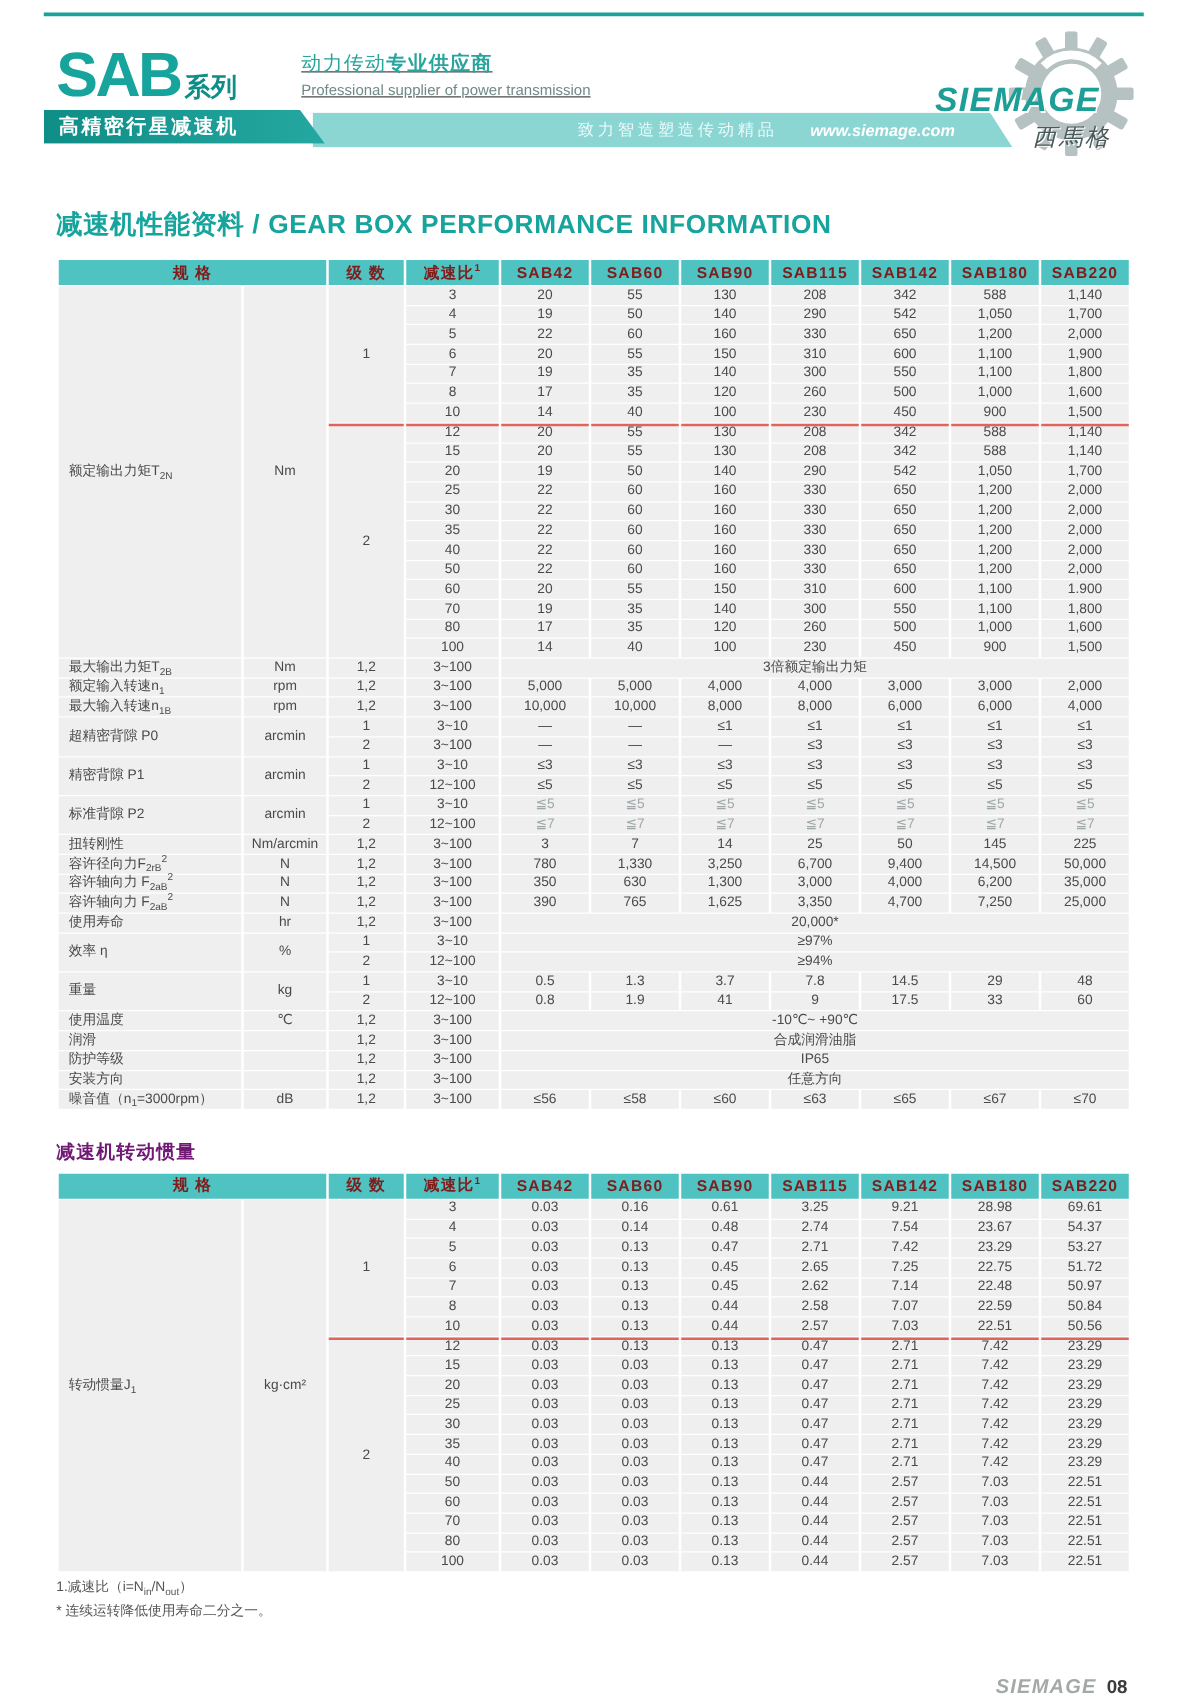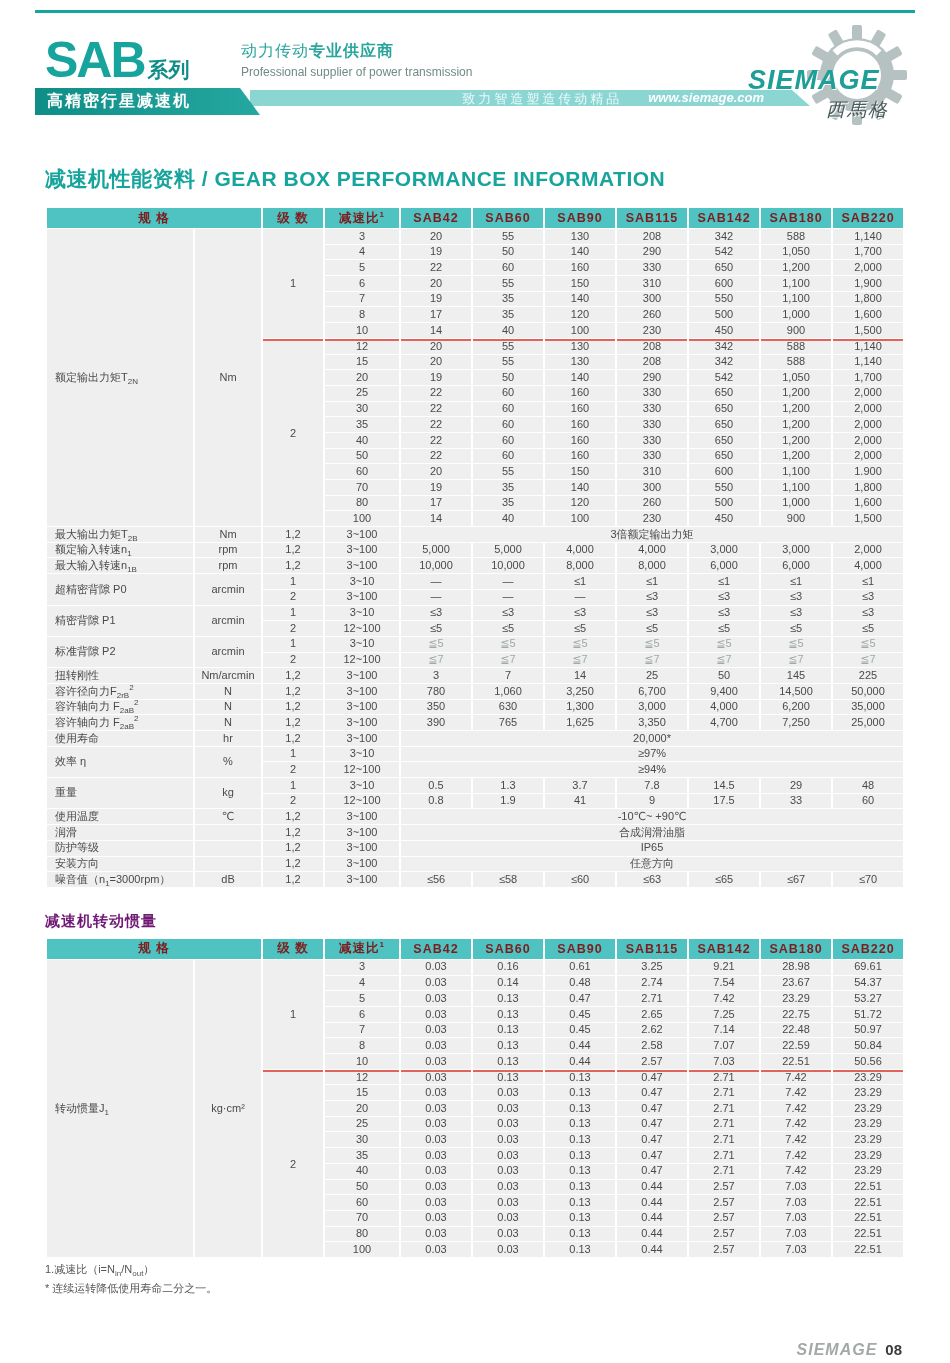--- a/index.html
+++ b/index.html
@@ -8,29 +8,29 @@
   }
   *{margin:0;box-sizing:border-box;}
   body{width:950px;height:1363px;background:#fff;font-family:"Liberation Sans","DejaVu Sans",sans-serif;color:var(--txt);overflow:hidden;}
   .page{width:950px;height:1363px;padding:0 45px;position:relative;}
   .topline{height:3px;background:var(--accent);margin:10px -10px 0 -10px;}
   
   .hdr{position:relative;height:118px;}
   .sab-logo{position:absolute;left:0;top:22px;}
   .sab-main{font-size:50px;font-weight:bold;color:var(--accent);letter-spacing:-2px;line-height:1;}
   .sab-suffix{font-size:21px;font-weight:bold;color:#0f8d87;margin-left:3px;}
-  .tagline{position:absolute;left:196px;top:28px;}
+  .tagline{position:absolute;left:196px;top:28px;text-decoration:underline;}
   .tag-cn{font-size:16px;color:#2aa59d;letter-spacing:1px;}
   .tag-cn b{font-weight:bold;}
   .tag-en{font-size:12px;color:#6f8a87;margin-top:3px;}
   .band-dark{position:absolute;left:-10px;top:75px;width:225px;height:27px;background:linear-gradient(90deg,#0f8d87,#25a8a1);
     clip-path:polygon(0 0,calc(100% - 20px) 0,100% 100%,0 100%);display:flex;align-items:center;padding-left:12px;z-index:2;}
   .band-dark span{color:#fff;font-size:16px;font-weight:bold;letter-spacing:2px;}
-  .band-light{position:absolute;left:205px;top:77px;width:560px;height:16px;background:var(--band);
-    clip-path:polygon(0 0,calc(100% - 18px) 0,100% 100%,0 100%);display:flex;align-items:flex-start;justify-content:flex-end;gap:26px;padding-right:46px;z-index:1;}
+  .band-light{position:absolute;left:205px;top:77px;width:560px;height:28px;background:var(--band);
+    clip-path:polygon(0 0,calc(100% - 18px) 0,100% 100%,0 100%);display:flex;align-items:center;justify-content:flex-end;gap:26px;padding-right:46px;z-index:1;}
   .band-slogan{color:#eafafa;font-size:13px;letter-spacing:3px;}
   .band-url{color:#fff;font-size:13px;font-weight:bold;font-style:italic;}
   .logo{position:absolute;right:-8px;top:12px;width:165px;height:104px;}
   .logo svg{position:absolute;right:6px;top:0;}
   .logo .brand{position:absolute;left:0px;top:40px;font-size:27px;font-weight:bold;font-style:italic;color:#1d9e96;letter-spacing:1px;text-shadow:1px 1px 0 #fff;}
   .logo .brand-cn{position:absolute;left:78px;top:72px;font-size:19px;font-style:italic;color:#4a5a5a;letter-spacing:2px;text-shadow:1px 1px 0 #fff;}
   
   h1{margin-top:34px;font-size:21px;font-weight:bold;color:var(--accent);letter-spacing:.5px;}
   
   table{border-collapse:separate;border-spacing:2px 1px;table-layout:fixed;width:860px;background:#fff;}
@@ -440,21 +440,21 @@
           <td>50</td>
           <td>145</td>
           <td>225</td>
         </tr>
         <tr>
           <td class="lbl">容许径向力F<sub>2rB</sub><sup>2</sup></td>
           <td>N</td>
           <td>1,2</td>
           <td>3~100</td>
           <td>780</td>
-          <td>1,060</td>
+          <td>1,330</td>
           <td>3,250</td>
           <td>6,700</td>
           <td>9,400</td>
           <td>14,500</td>
           <td>50,000</td>
         </tr>
         <tr>
           <td class="lbl">容许轴向力 F<sub>2aB</sub><sup>2</sup></td>
           <td>N</td>
           <td>1,2</td>

